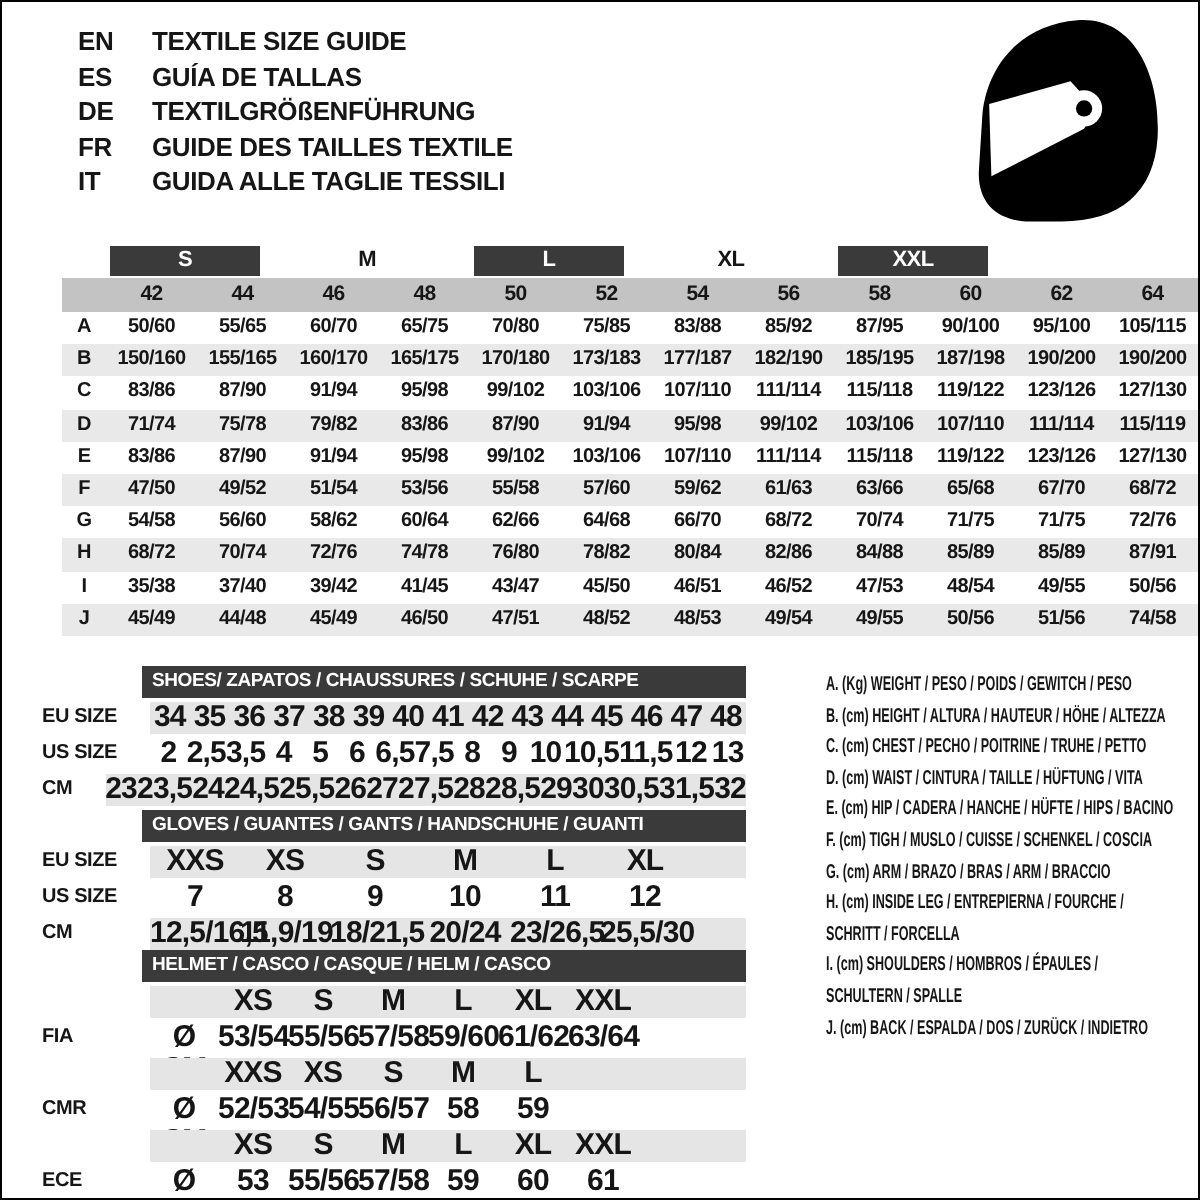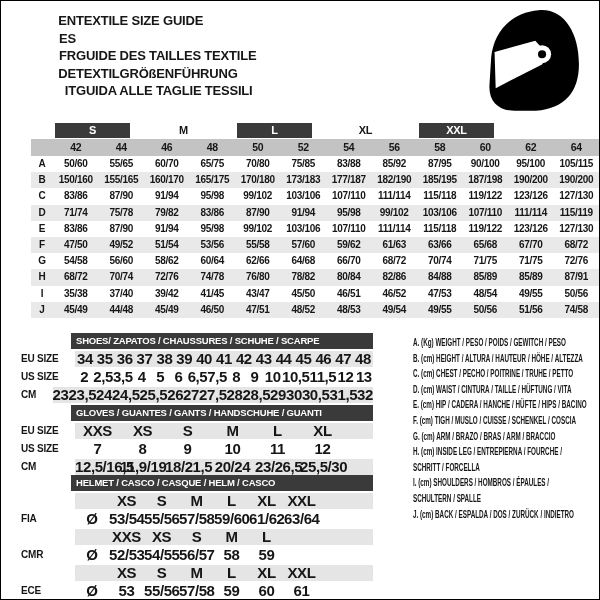--- a/index.html
+++ b/index.html
@@ -1,20 +1,20 @@
 <!DOCTYPE html>
 <html><head>
 <meta charset="utf-8">
 <style>
   html,body{margin:0;padding:0;background:#888;}
   .page{position:relative;width:600px;height:600px;background:#fff;margin:0 auto;
         font-family:"Liberation Sans",sans-serif;font-weight:bold;color:#161616;
         overflow:hidden;border:1px solid #000;box-sizing:border-box;}
   
-  .langs{position:absolute;left:38px;top:11px;text-align:right;}
+  .langs{position:absolute;left:38px;top:11px;}
   .lang-row{display:flex;font-size:13px;line-height:17.5px;letter-spacing:-0.2px;}
   .lang-code{width:37px;}
   
   .helmet-icon{position:absolute;left:482px;top:8px;}
   
   .main-table{position:absolute;left:30px;top:122px;width:568px;}
   .mt-row{display:grid;grid-template-columns:22px repeat(12,1fr);height:16.2px;
           line-height:16.2px;font-size:10px;letter-spacing:-0.3px;text-align:center;}
   .mt-bands{height:16px;}
   .band-cell{grid-column:span 2;margin:0 14px 1px 2px;height:15px;line-height:15px;font-size:11px;}
@@ -41,28 +41,29 @@
 
 <div class="page">
 
   <div class="langs" id="langs">
       <div class="lang-row">
         <span class="lang-code">EN</span>
         <span class="lang-title">TEXTILE SIZE GUIDE</span>
       </div>
       <div class="lang-row">
         <span class="lang-code">ES</span>
+        <span class="lang-title">GUÍA DE TALLAS</span>
+      </div>
+      <div class="lang-row">
+        <span class="lang-code">DE</span>
+        <span class="lang-title">TEXTILGRÖßENFÜHRUNG</span>
       </div>
       <div class="lang-row">
         <span class="lang-code">FR</span>
         <span class="lang-title">GUIDE DES TAILLES TEXTILE</span>
-      </div>
-      <div class="lang-row">
-        <span class="lang-code">DE</span>
-        <span class="lang-title">TEXTILGRÖßENFÜHRUNG</span>
       </div>
       <div class="lang-row">
         <span class="lang-code">IT</span>
         <span class="lang-title">GUIDA ALLE TAGLIE TESSILI</span>
       </div>
     </div>
 
   <svg class="helmet-icon" width="100" height="104" viewBox="0 0 88 92">
     <path fill="#000" d="M49,1 C24,3 9,21 7,43 L5.5,67 C4.5,82 14,90 28,90 L42,90
              C68,90 83,77 84.5,53 C86,24 73,-1 49,1 Z"></path>

